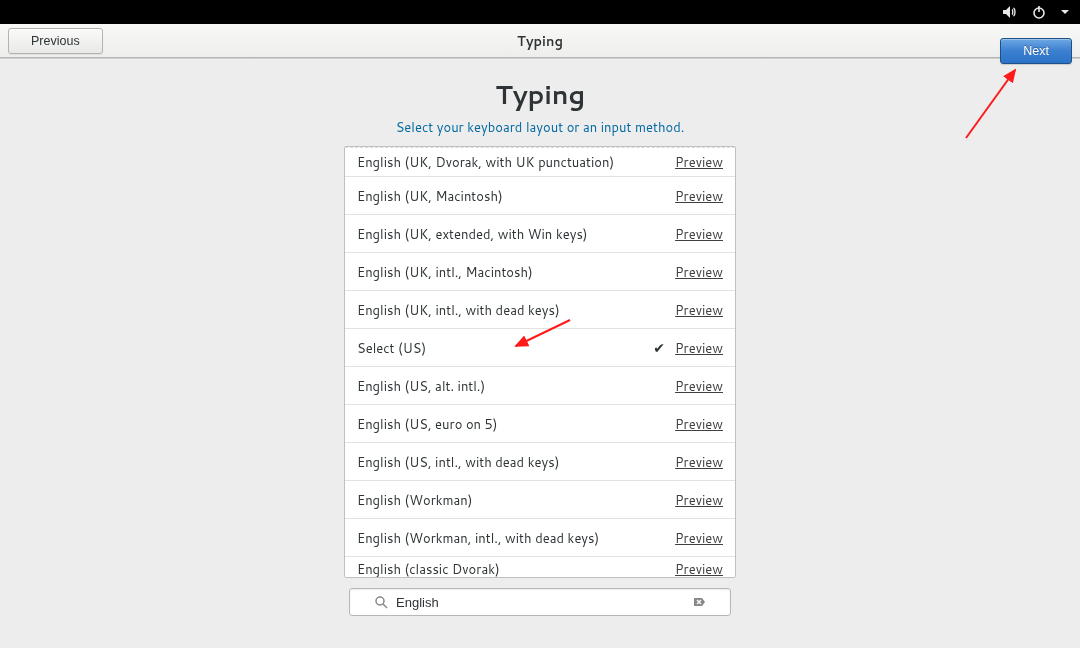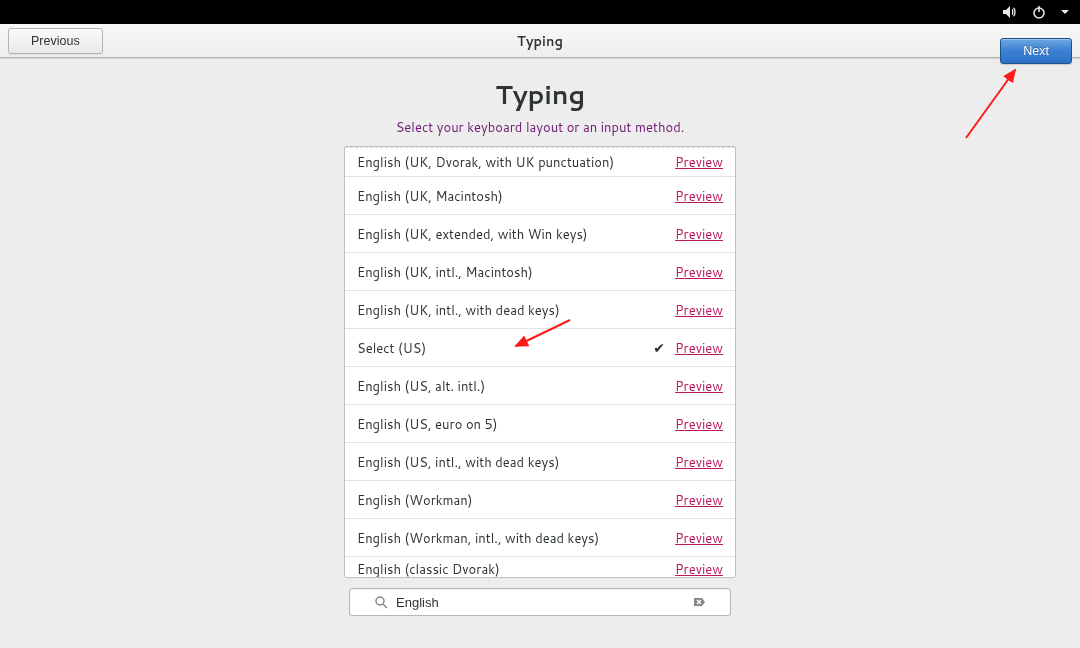--- a/index.html
+++ b/index.html
@@ -78,21 +78,21 @@
   }
   .page-title {
     font-size: 26px;
     font-weight: bold;
     letter-spacing: -0.3px;
     color: #2e3436;
     margin: 0;
   }
   .page-subtitle {
     font-size: 13px;
-    color: #701a75;
+    color: #0369a1;
     margin: 6px 0 10px 0;
   }
 
   .list-frame {
     width: 392px;
     height: 432px;
     border: 1px solid #c0c0bd;
     background: #fff;
     border-radius: 2px;
     overflow: hidden;
@@ -111,21 +111,21 @@
     font-size: 13px;
     color: #2e3436;
     background: #fff;
     position: relative;
   }
   .row.first { height: 30px; border-top: 1px dashed #d9d9d7; }
   .row.last  { height: 24px; border-bottom: none; }
   .row .label { flex: 1; overflow: hidden; text-overflow: ellipsis; white-space: nowrap; }
   .row .chk { margin-right: 10px; font-weight: bold; font-size: 14px; }
   .row .preview {
-    color: #be185d;
+    color: #404040;
     text-decoration: underline;
     font-size: 13px;
     cursor: pointer;
   }
 
   .search-row {
     margin-top: 10px;
     width: 382px;
   }
   .search-field {

